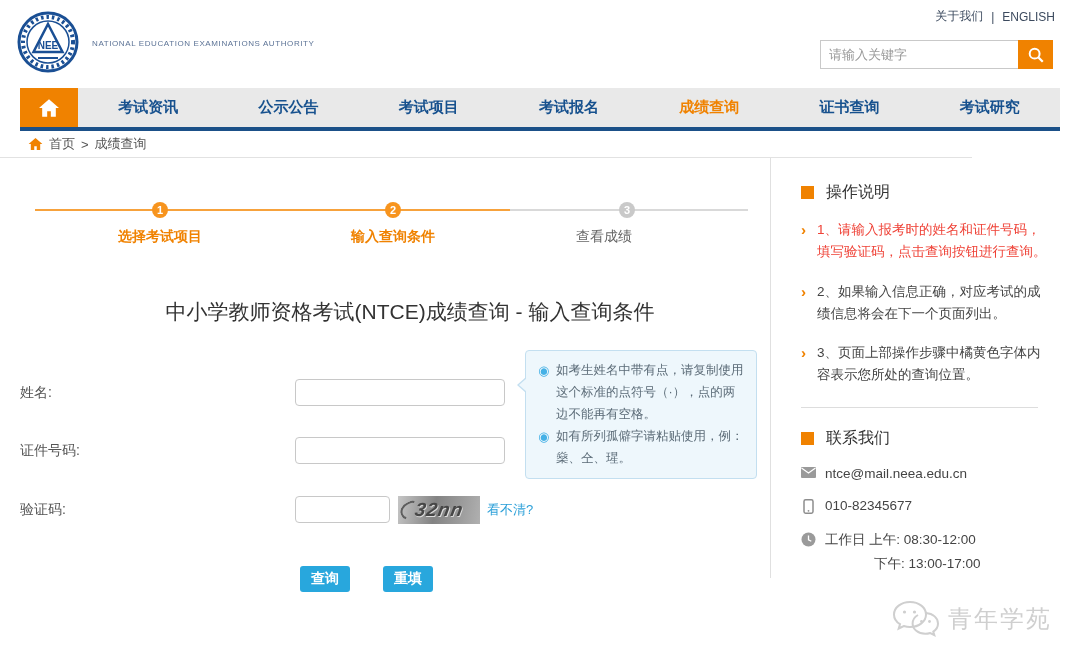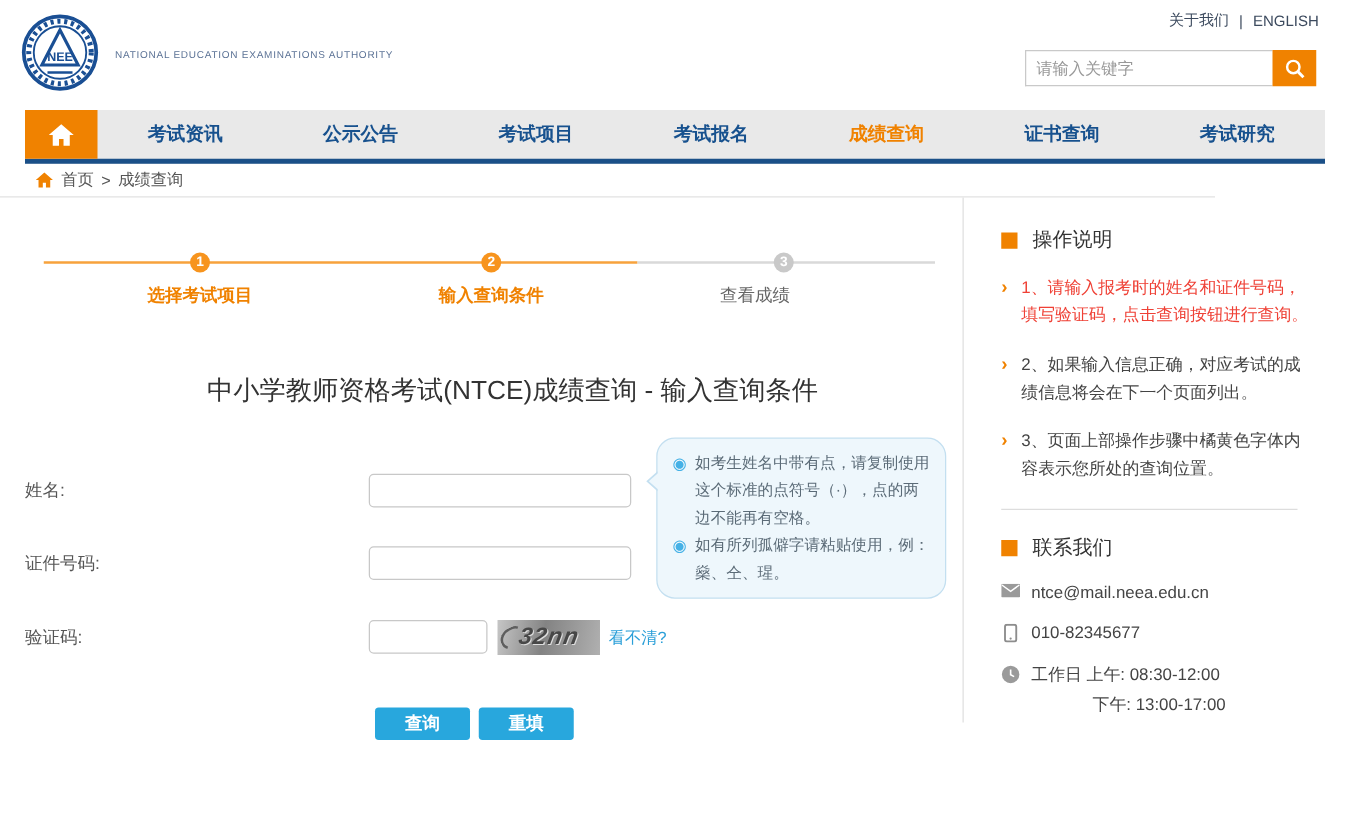--- a/index.html
+++ b/index.html
@@ -47,25 +47,25 @@
   .page-title { position:absolute; top:140px; left:0; width:780px; text-align:center; font-size:21px; font-weight:400; color:#333; }
 
   .form-label { position:absolute; left:0; width:268px; font-size:14px; color:#555; }
   .text-input { position:absolute; left:275px; width:210px; height:27px; border:1px solid #c8c8c8; border-radius:4px; padding:0 8px; font-size:14px; color:#333; outline:none; }
   .captcha-input { width:95px; }
   .captcha-img { position:absolute; left:378px; top:338px; width:82px; height:28px; background:linear-gradient(100deg,#c6c6c6,#838383 45%,#b0b0b0); display:flex; align-items:center; justify-content:center; overflow:hidden; }
   .captcha-text { font-size:19px; font-weight:bold; font-style:italic; color:#474747; letter-spacing:1px; transform:skewX(-10deg); text-shadow:1px 1px 0 #ddd; }
   .captcha-img::before { content:""; position:absolute; left:2px; top:6px; width:16px; height:13px; border:2px solid #5e5e5e; border-right-color:transparent; border-bottom-color:transparent; border-radius:60% 40% 50% 50%; transform:rotate(-25deg); }
   .refresh-link { position:absolute; left:467px; top:343px; font-size:13px; color:#2a9fd8; text-decoration:none; cursor:pointer; }
 
-  .btn { position:absolute; top:408px; width:76px; height:26px; background:#28a7dd; color:#fff; font-size:14px; font-weight:bold; border:none; border-radius:3px; cursor:pointer; font-family:inherit; }
+  .btn { position:absolute; top:408px; width:50px; height:26px; background:#28a7dd; color:#fff; font-size:14px; font-weight:bold; border:none; border-radius:3px; cursor:pointer; font-family:inherit; }
   .btn-query { left:280px; }
   .btn-reset { left:363px; }
 
-  .tooltip { position:absolute; left:505px; top:192px; width:232px; min-height:114px; background:#eef7fc; border:1px solid #c3dff0; border-radius:15px; padding:9px 10px 9px 12px; font-size:12.5px; color:#5b6b77; line-height:1.75; }
+  .tooltip { position:absolute; left:505px; top:192px; width:232px; min-height:114px; background:#eef7fc; border:1px solid #c3dff0; border-radius:4px; padding:9px 10px 9px 12px; font-size:12.5px; color:#5b6b77; line-height:1.75; }
   .tooltip::before { content:""; position:absolute; left:-9px; top:26px; border-top:8px solid transparent; border-bottom:8px solid transparent; border-right:9px solid #c3dff0; }
   .tooltip::after { content:""; position:absolute; left:-7.5px; top:27px; border-top:7px solid transparent; border-bottom:7px solid transparent; border-right:8px solid #eef7fc; }
   .tip { position:relative; padding-left:18px; }
   .tip::before { content:"◉"; position:absolute; left:0; top:0; color:#45b1e6; font-size:13px; }
 
   
   .sidebar { position:absolute; top:158px; left:770px; width:290px; height:420px; border-left:1px solid #e0e0e0; padding:24px 10px 0 30px; }
   .section-head { display:flex; align-items:center; gap:12px; font-size:16px; color:#333; }
   .square-bullet { width:13px; height:13px; background:#f08200; flex:0 0 13px; }
   .instructions { margin-top:16px; }
@@ -213,14 +213,25 @@
         <circle cx="7.5" cy="7.5" r="7" fill="#9a9a9a"></circle>
         <path d="M7.5 3.5 V7.8 L10.3 9.3" fill="none" stroke="#fff" stroke-width="1.3"></path>
       </svg>
       <div>
         <div>工作日 上午: 08:30-12:00</div>
         <div class="hours-line2" style="margin-left:49px">下午: 13:00-17:00</div>
       </div>
     </div>
   </div>
 
+  <div class="watermark">
+    <svg width="52" height="42" viewBox="0 0 52 42">
+      <path d="M20 4 C11 4 4 9.5 4 16.5 C4 20.5 6.3 24 10 26.2 L8.7 30.5 L13.8 28 C15.7 28.6 17.8 29 20 29 C29 29 36 23.5 36 16.5 C36 9.5 29 4 20 4 Z" fill="none" stroke="#cfcfcf" stroke-width="2"></path>
+      <path d="M36 15 C43 15.5 48 20 48 25.5 C48 28.8 46.2 31.7 43.3 33.6 L44.3 37 L40.2 35 C38.7 35.5 37 35.8 35.3 35.8 C28.2 35.8 22.6 31.3 22.6 25.5 C22.6 22 24.7 18.9 28 17" fill="none" stroke="#cfcfcf" stroke-width="2"></path>
+      <circle cx="14.5" cy="14" r="1.6" fill="#cfcfcf"></circle>
+      <circle cx="24.5" cy="14" r="1.6" fill="#cfcfcf"></circle>
+      <circle cx="31.5" cy="23.5" r="1.4" fill="#cfcfcf"></circle>
+      <circle cx="39.5" cy="23.5" r="1.4" fill="#cfcfcf"></circle>
+    </svg>
+    <span class="watermark-text">青年学苑</span>
+  </div>
 
 </div>
 
 </body></html>

